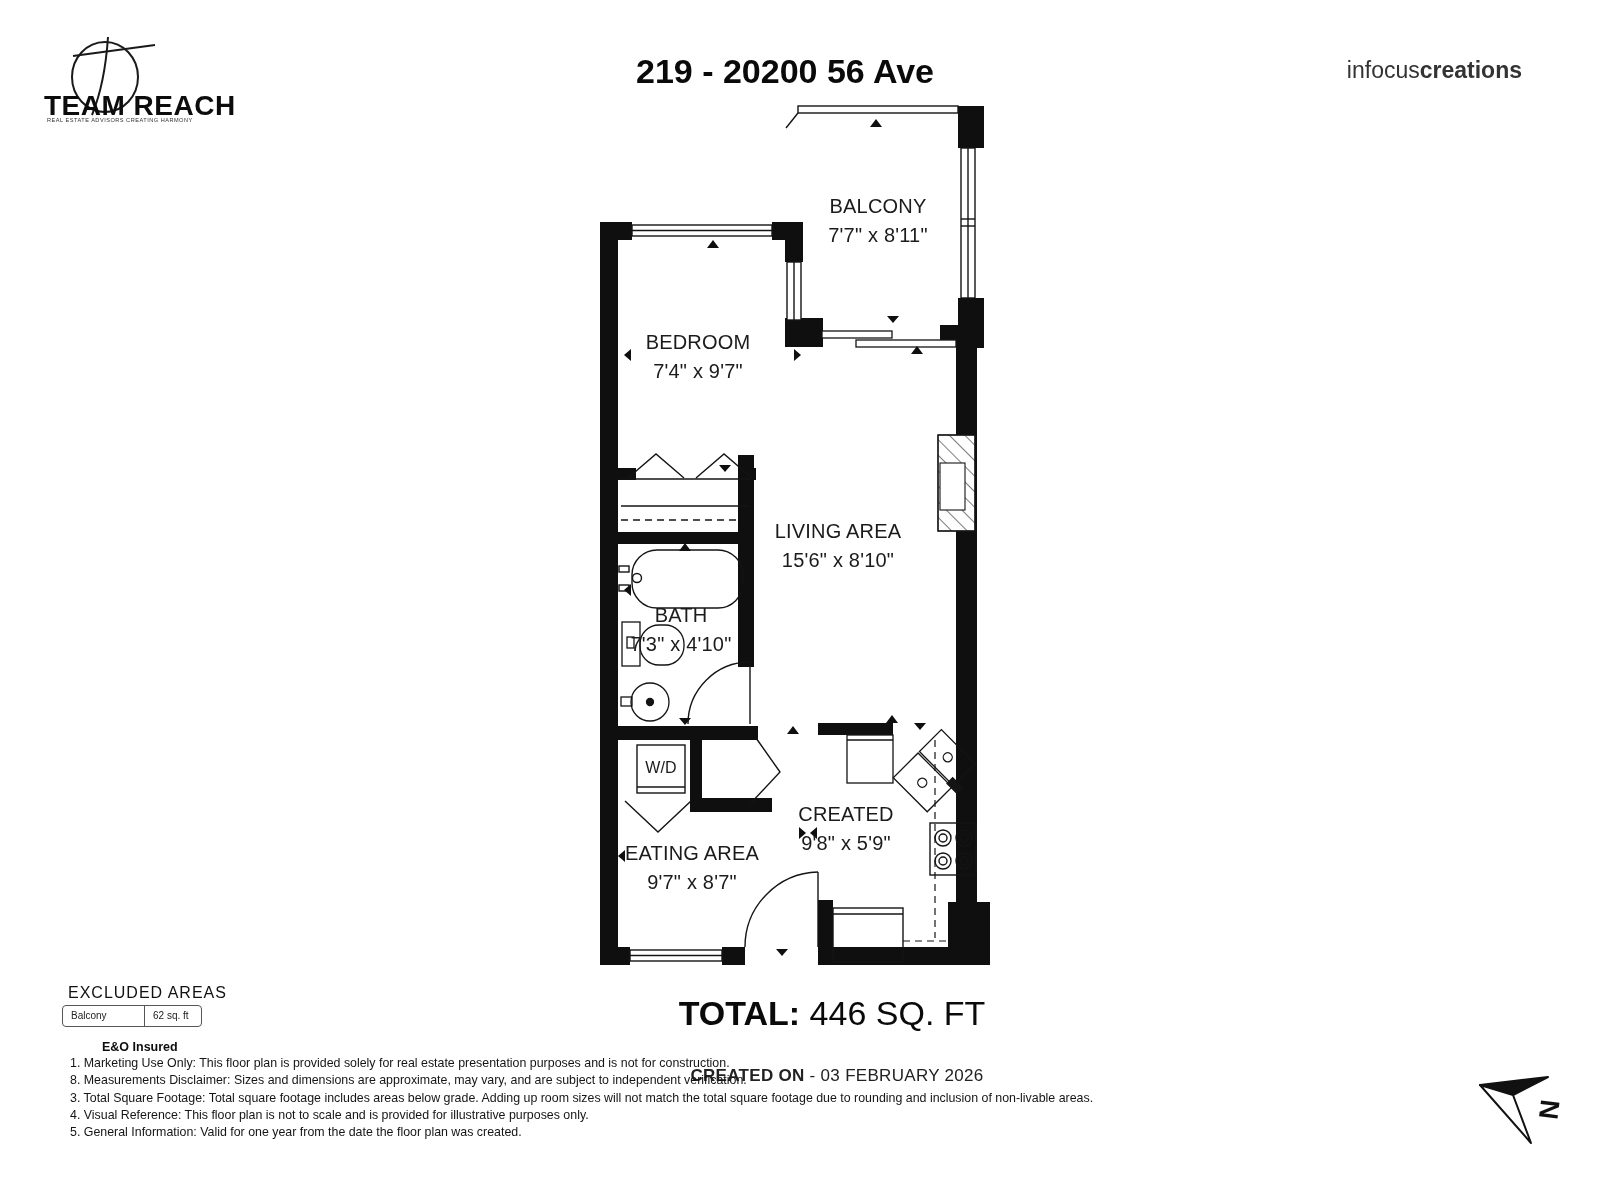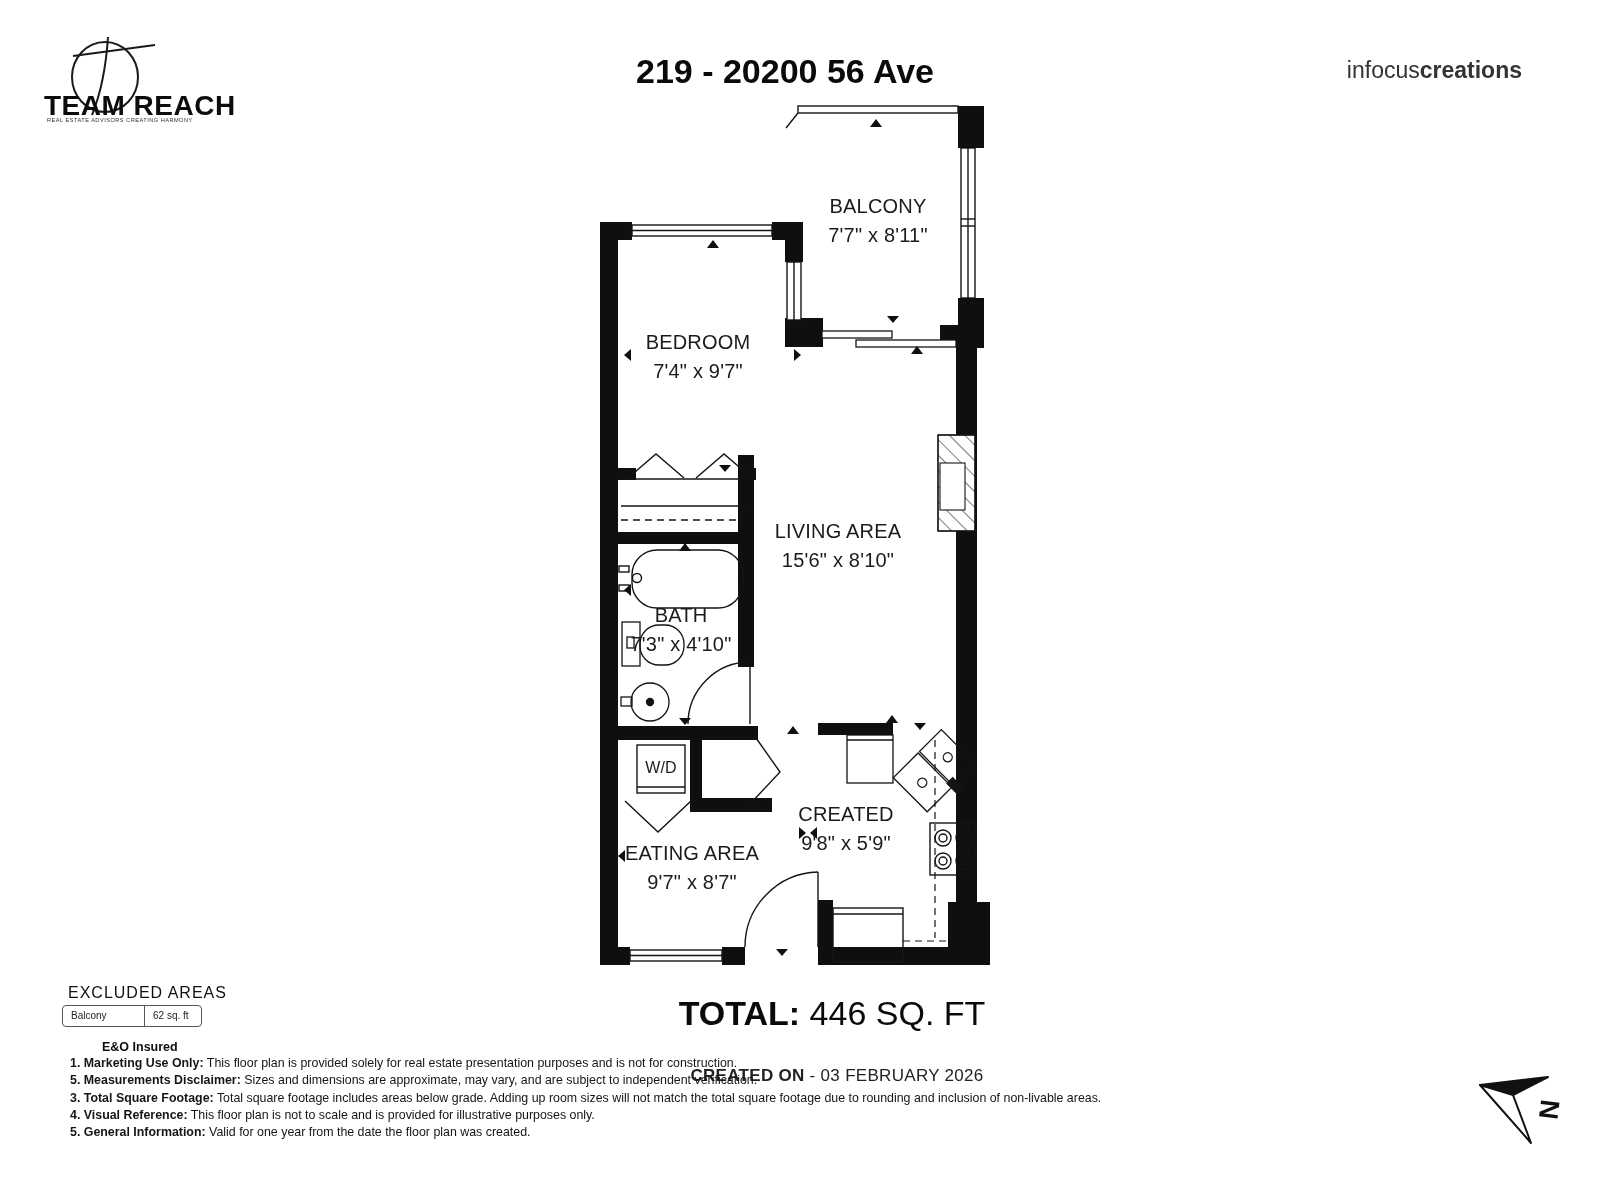--- a/index.html
+++ b/index.html
@@ -27,21 +27,21 @@
   
   .excluded-heading{position:absolute;left:68px;top:984px;font-size:16px;letter-spacing:1px;color:#111;}
   .excluded-table{position:absolute;left:62px;top:1005px;display:flex;width:138px;height:20px;border:1px solid #555;border-radius:4px;overflow:hidden;font-size:10px;line-height:20px;color:#222;}
   .excluded-table .c1{width:82px;border-right:1px solid #555;padding-left:8px;box-sizing:border-box;}
   .excluded-table .c2{flex:1;padding-left:8px;}
   
   .eo{position:absolute;left:68px;top:1040px;font-size:12.5px;font-weight:700;color:#0d0d0d;padding-left:34px;}
   .disclaimer{position:absolute;left:70px;top:1056px;width:1190px;font-size:12.4px;line-height:15.8px;color:#151515;}
   .disclaimer ul{margin:0;padding:0;list-style:none;}
   .disclaimer li{padding-left:17px;text-indent:-17px;margin-bottom:1.5px;}
-  .disclaimer b{font-weight:700;}
+  .disclaimer b{font-weight:400;}
   svg text{font-family:"Liberation Sans",sans-serif;}
 </style>
 </head>
 <body>
 
 <svg class="abs" style="left:0;top:0" width="1600" height="1200" viewBox="0 0 1600 1200">
   <defs>
     <pattern id="hatch" width="11" height="11" patternUnits="userSpaceOnUse" patternTransform="rotate(-45)">
       <line x1="0" y1="0" x2="0" y2="11" stroke="#222" stroke-width="1.2"></line>
     </pattern>
@@ -268,21 +268,21 @@
 <div class="excluded-heading">EXCLUDED AREAS</div>
 <div class="excluded-table">
   <div class="c1">Balcony</div>
   <div class="c2">62 sq. ft</div>
 </div>
 
 <div class="eo">E&amp;O Insured</div>
 <div class="disclaimer">
   <ul>
     <li><b>1. Marketing Use Only:</b> <span>This floor plan is provided solely for real estate presentation purposes and is not for construction.</span></li>
-    <li><b>5. Measurements Disclaimer:</b> <span>Sizes and dimensions are approximate, may vary, and are subject to independent verification.</span></li>
+    <li><b>8. Measurements Disclaimer:</b> <span>Sizes and dimensions are approximate, may vary, and are subject to independent verification.</span></li>
     <li><b>3. Total Square Footage:</b> <span>Total square footage includes areas below grade. Adding up room sizes will not match the total square footage due to rounding and inclusion of non-livable areas.</span></li>
     <li><b>4. Visual Reference:</b> <span>This floor plan is not to scale and is provided for illustrative purposes only.</span></li>
     <li><b>5. General Information:</b> <span>Valid for one year from the date the floor plan was created.</span></li>
   </ul>
 </div>
 
 <svg class="abs" style="left:1430px;top:1050px" width="160" height="115" viewBox="0 0 160 115">
   <polygon points="50,35 118,27 83,45" fill="#111" stroke="#111" stroke-width="2" stroke-linejoin="round"></polygon>
   <polygon points="50,35 83,45 101,93" fill="#ffffff" stroke="#111" stroke-width="2" stroke-linejoin="round"></polygon>
   <text x="110" y="70" font-size="27" font-weight="600" fill="#111" transform="rotate(97 120 60)">N</text>

